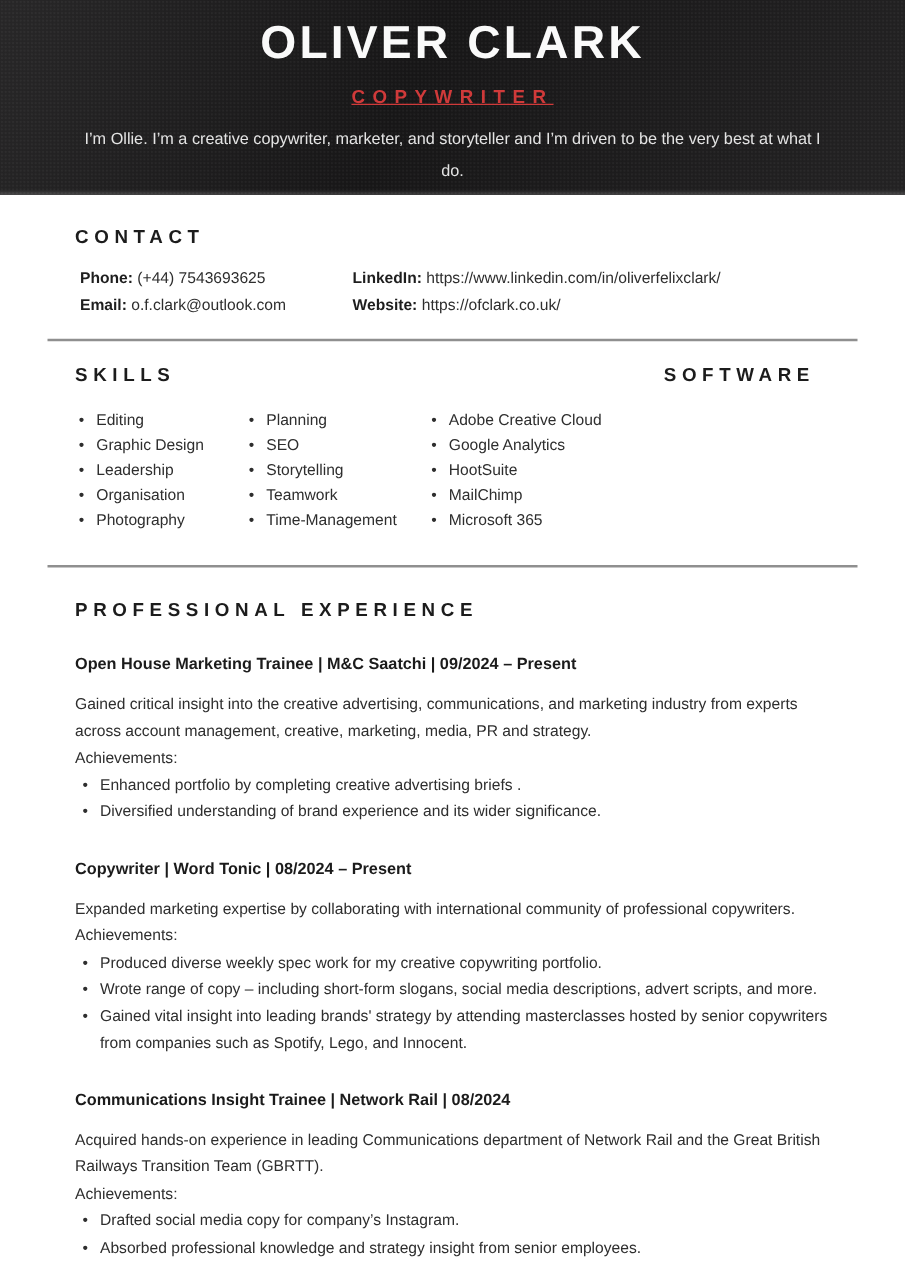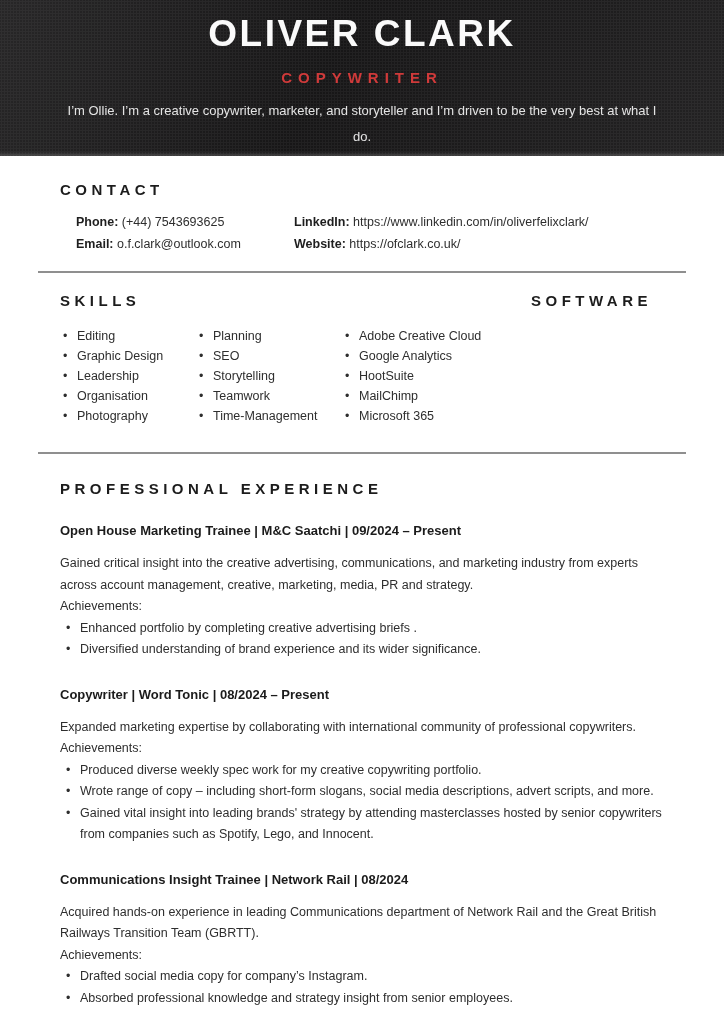--- a/index.html
+++ b/index.html
@@ -28,40 +28,40 @@
   .hero::after {
     content: ""; position: absolute; left: 0; right: 0; bottom: 0; height: 4px;
     background: linear-gradient(rgba(255,255,255,0.02), rgba(255,255,255,0.16));
   }
   .hero-name {
     margin: 0; font-size: 37px; font-weight: 700;
     letter-spacing: 2.5px; color: #fafafa; line-height: 44px;
   }
   .hero-role {
     margin-top: 13px; font-size: 15px; font-weight: 700;
-    letter-spacing: 6px; color: #d03a3a;
+    letter-spacing: 6px; color: #d03a3a; text-decoration: underline;
   }
   .hero-tagline {
     margin: 12px auto 0; max-width: 610px;
     font-size: 13px; line-height: 26px; color: #e4e4e4; font-weight: 400;
   }
 
   
   .sec-heading {
     margin: 0; font-size: 15px; font-weight: 700;
     letter-spacing: 4.5px; color: #1c1c1c;
   }
   .rule { border: none; border-top: 2px solid #8f8f8f; margin-left: 38px; margin-right: 38px; }
   .rule-contact { margin-top: 16px; margin-bottom: 0; }
   .rule-skills  { margin-top: 26px; margin-bottom: 0; }
 
   
   .contact { padding: 25px 60px 0 60px; }
   .contact-grid {
-    margin-top: 14px; margin-left: 16px;
+    margin-top: 14px; margin-left: 4px;
     display: grid; grid-template-columns: 218px 1fr;
     font-size: 12.5px; line-height: 21.5px;
   }
   .lbl { font-weight: 700; color: #1e1e1e; }
 
   
   .skills { padding: 19px 38px 0 60px; }
   .skills-head { display: flex; gap: 46px; }
   .skills-head .sec-heading:first-child { width: 425px; }
   .skills-cols { display: flex; margin-top: 17px; margin-left: 2px; font-size: 12.5px; }

